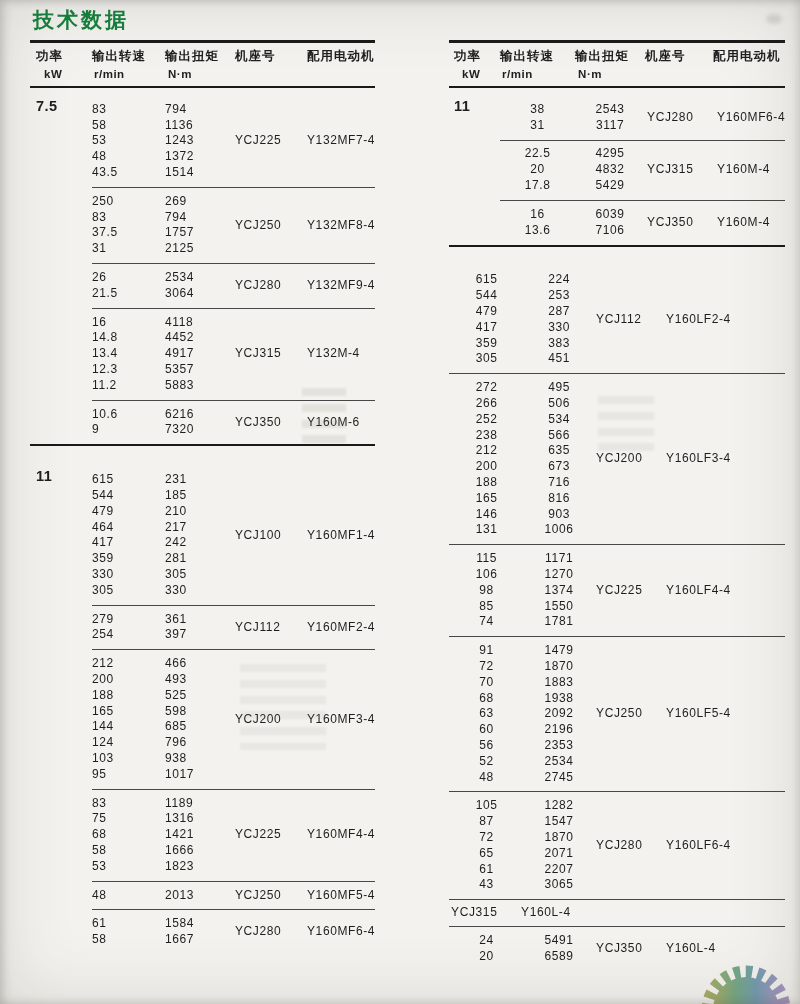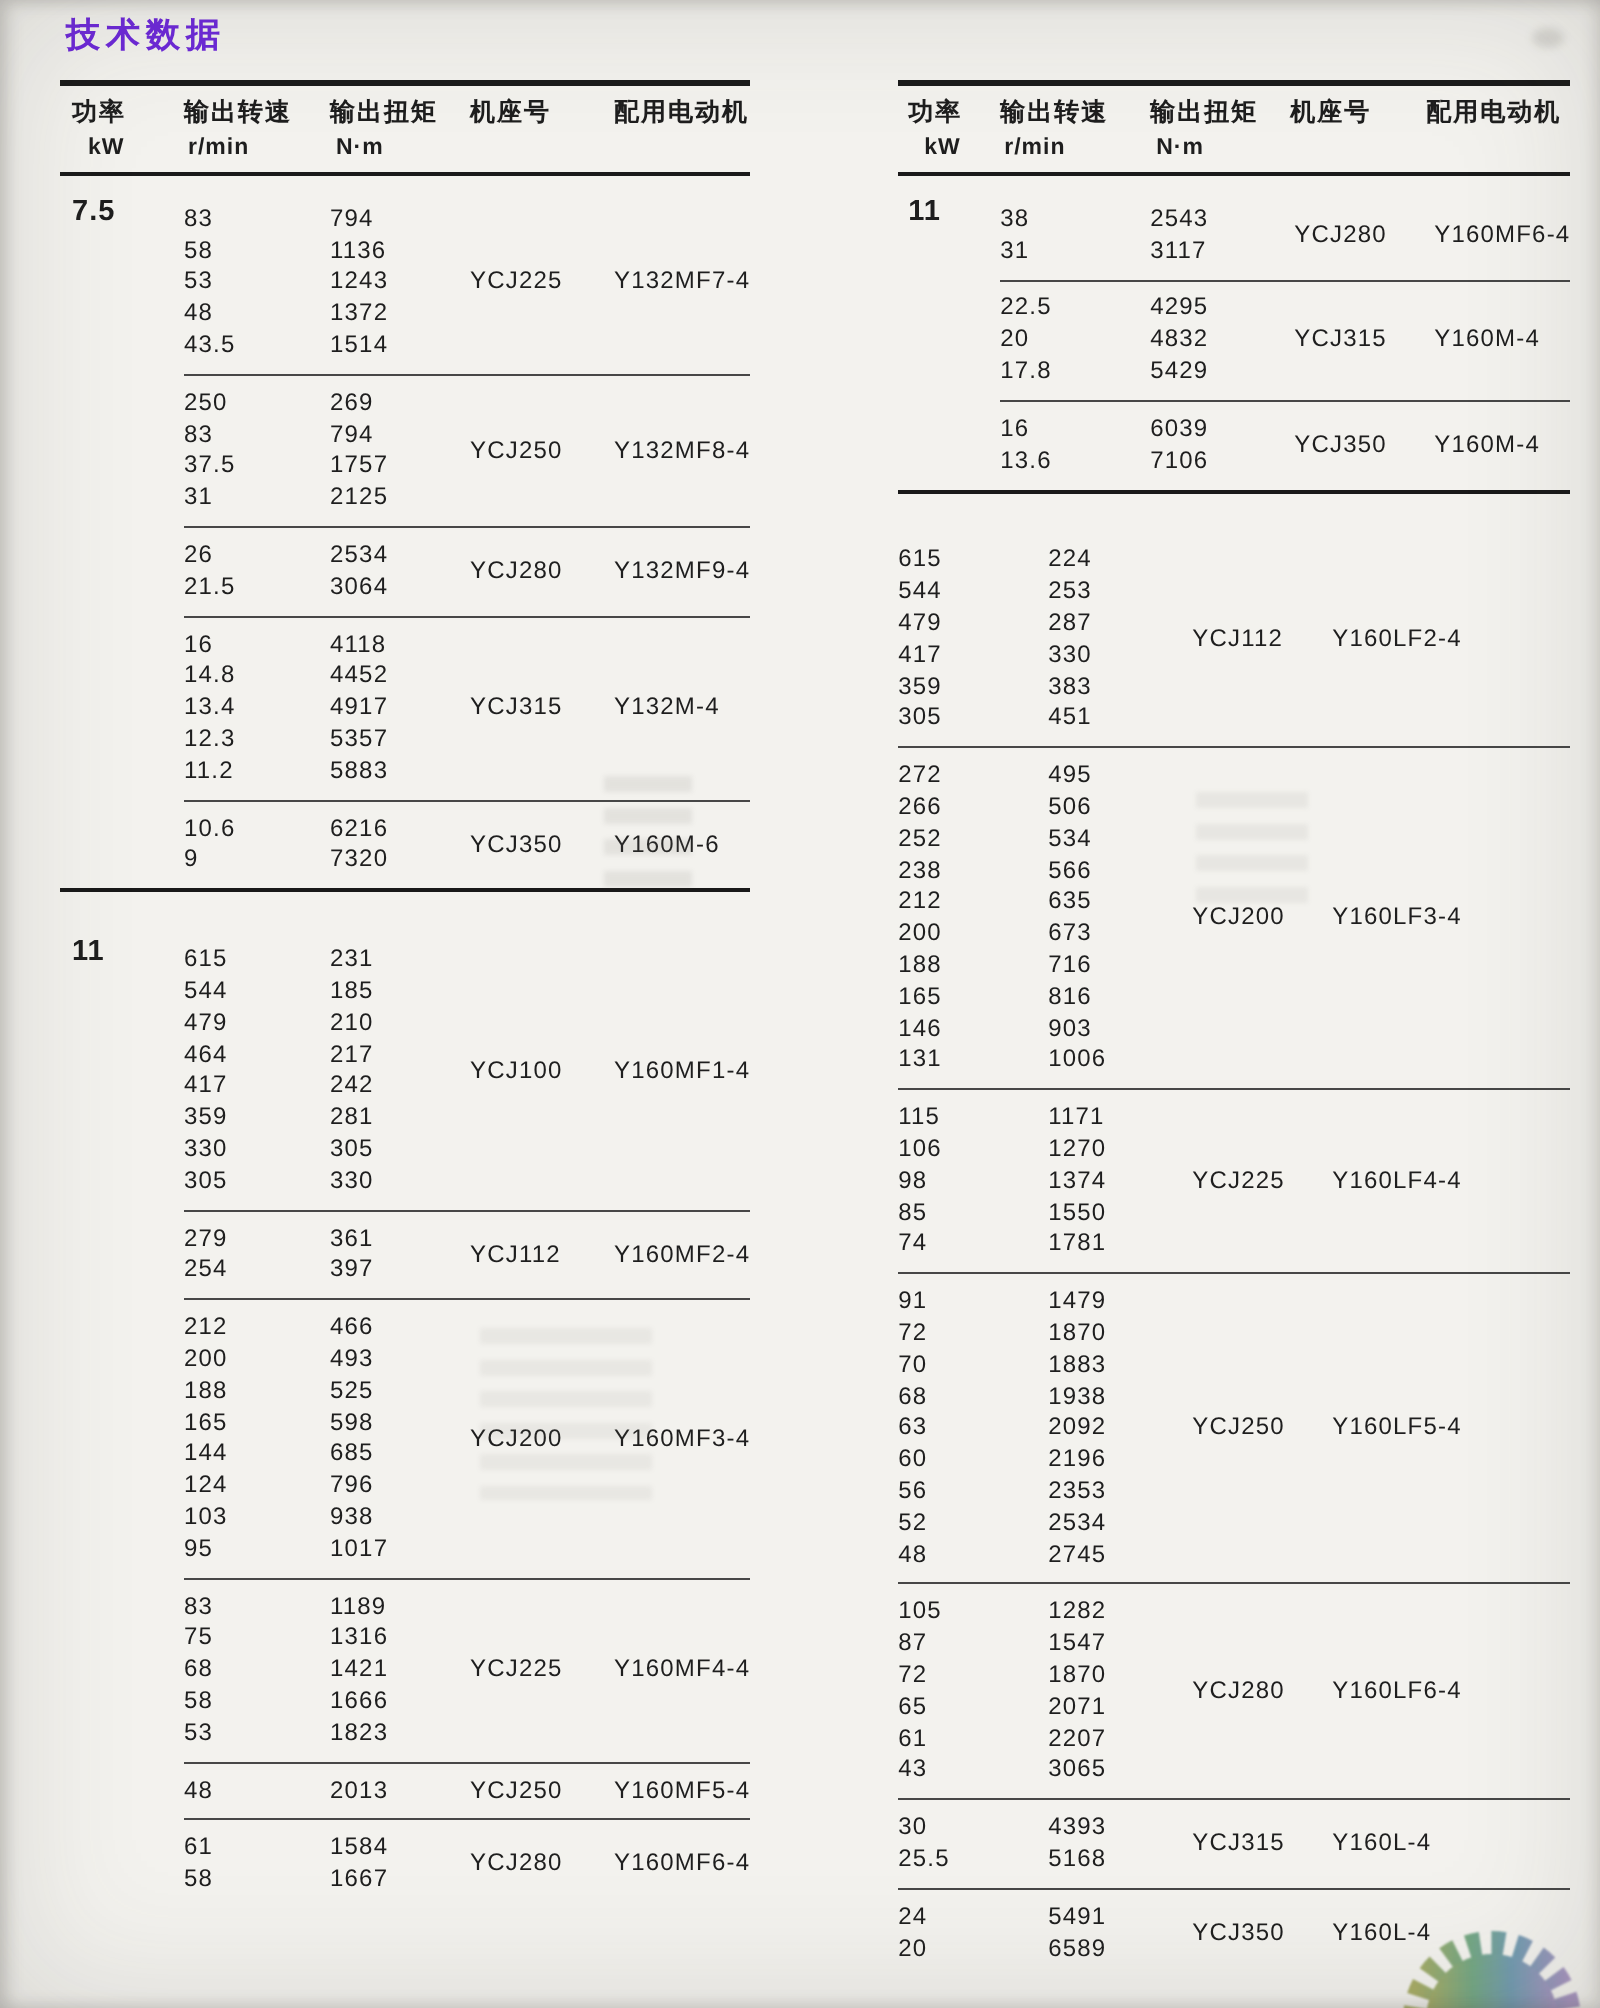--- a/index.html
+++ b/index.html
@@ -7,21 +7,21 @@
     position:relative;width:800px;height:1004px;overflow:hidden;
     background:#f3f2ee;
     font-family:"Liberation Sans",sans-serif;color:#1e1e1e;
   }
   .page::before{
     content:'';position:absolute;inset:0;z-index:6;pointer-events:none;
     box-shadow:inset 0 0 70px rgba(70,68,60,.16), inset 4px 2px 8px rgba(90,88,80,.22), inset -3px -2px 8px rgba(90,88,80,.14);
   }
   .title{
     position:absolute;left:33px;top:6px;margin:0;
-    font-size:17px;font-weight:bold;letter-spacing:3px;color:#6d28d9;
+    font-size:21px;font-weight:bold;letter-spacing:3px;color:#15803d;
   }
   .tables{
     position:absolute;left:30px;top:40px;width:715px;
     display:flex;align-items:stretch;gap:37px;
   }
   .ttable{border-top:3px solid #1a1a1a;}
   .ttable.lt{width:360px;}
   .ttable.rt{width:353px;}
   .vdivider{width:2px;background:#2e2e2e;height:950px;}
 
@@ -50,21 +50,21 @@
   .section{display:flex;padding-top:8px;}
   .section + .section{border-top:2px solid #191919;padding-top:20px;}
   .power-col{font-size:14.5px;font-weight:bold;letter-spacing:.5px;padding-top:2px;}
   .lt .power-col{width:62px;padding-left:6px;box-sizing:border-box;}
   .rt .power-col{width:51px;padding-left:5px;box-sizing:border-box;}
   .groups{flex:1;display:flex;flex-direction:column;}
   .group{display:flex;align-items:center;padding:5px 0 7px;}
   .group + .group{border-top:1.5px solid #474747;}
   .rows{display:flex;flex-direction:column;}
   .lt .rows{width:143px;}
-  .rt .rows{width:145px;}
+  .rt .rows{width:145px;text-align:center;}
   .row{display:flex;height:15.8px;align-items:center;}
   .speed,.torque,.frame,.motor{font-size:12px;letter-spacing:.6px;white-space:nowrap;}
   .lt .speed{width:73px;}
   .rt .speed{width:75px;}
   .torque{flex:1;}
   .lt .frame{width:72px;}
   .rt .frame{width:68px;padding-left:2px;box-sizing:border-box;}
   .motor{flex:1;}
   .rt .motor{padding-left:4px;}
 
@@ -612,30 +612,20 @@
                   </div>
                   <div class="row">
                     <span class="speed">43</span>
                     <span class="torque">3065</span>
                   </div>
                 </div>
                 <div class="frame">YCJ280</div>
                 <div class="motor">Y160LF6-4</div>
               </div>
               <div class="group">
-                <div class="rows">
-                  <div class="row">
-                    <span class="speed">30</span>
-                    <span class="torque">4393</span>
-                  </div>
-                  <div class="row">
-                    <span class="speed">25.5</span>
-                    <span class="torque">5168</span>
-                  </div>
-                </div>
                 <div class="frame">YCJ315</div>
                 <div class="motor">Y160L-4</div>
               </div>
               <div class="group">
                 <div class="rows">
                   <div class="row">
                     <span class="speed">24</span>
                     <span class="torque">5491</span>
                   </div>
                   <div class="row">

